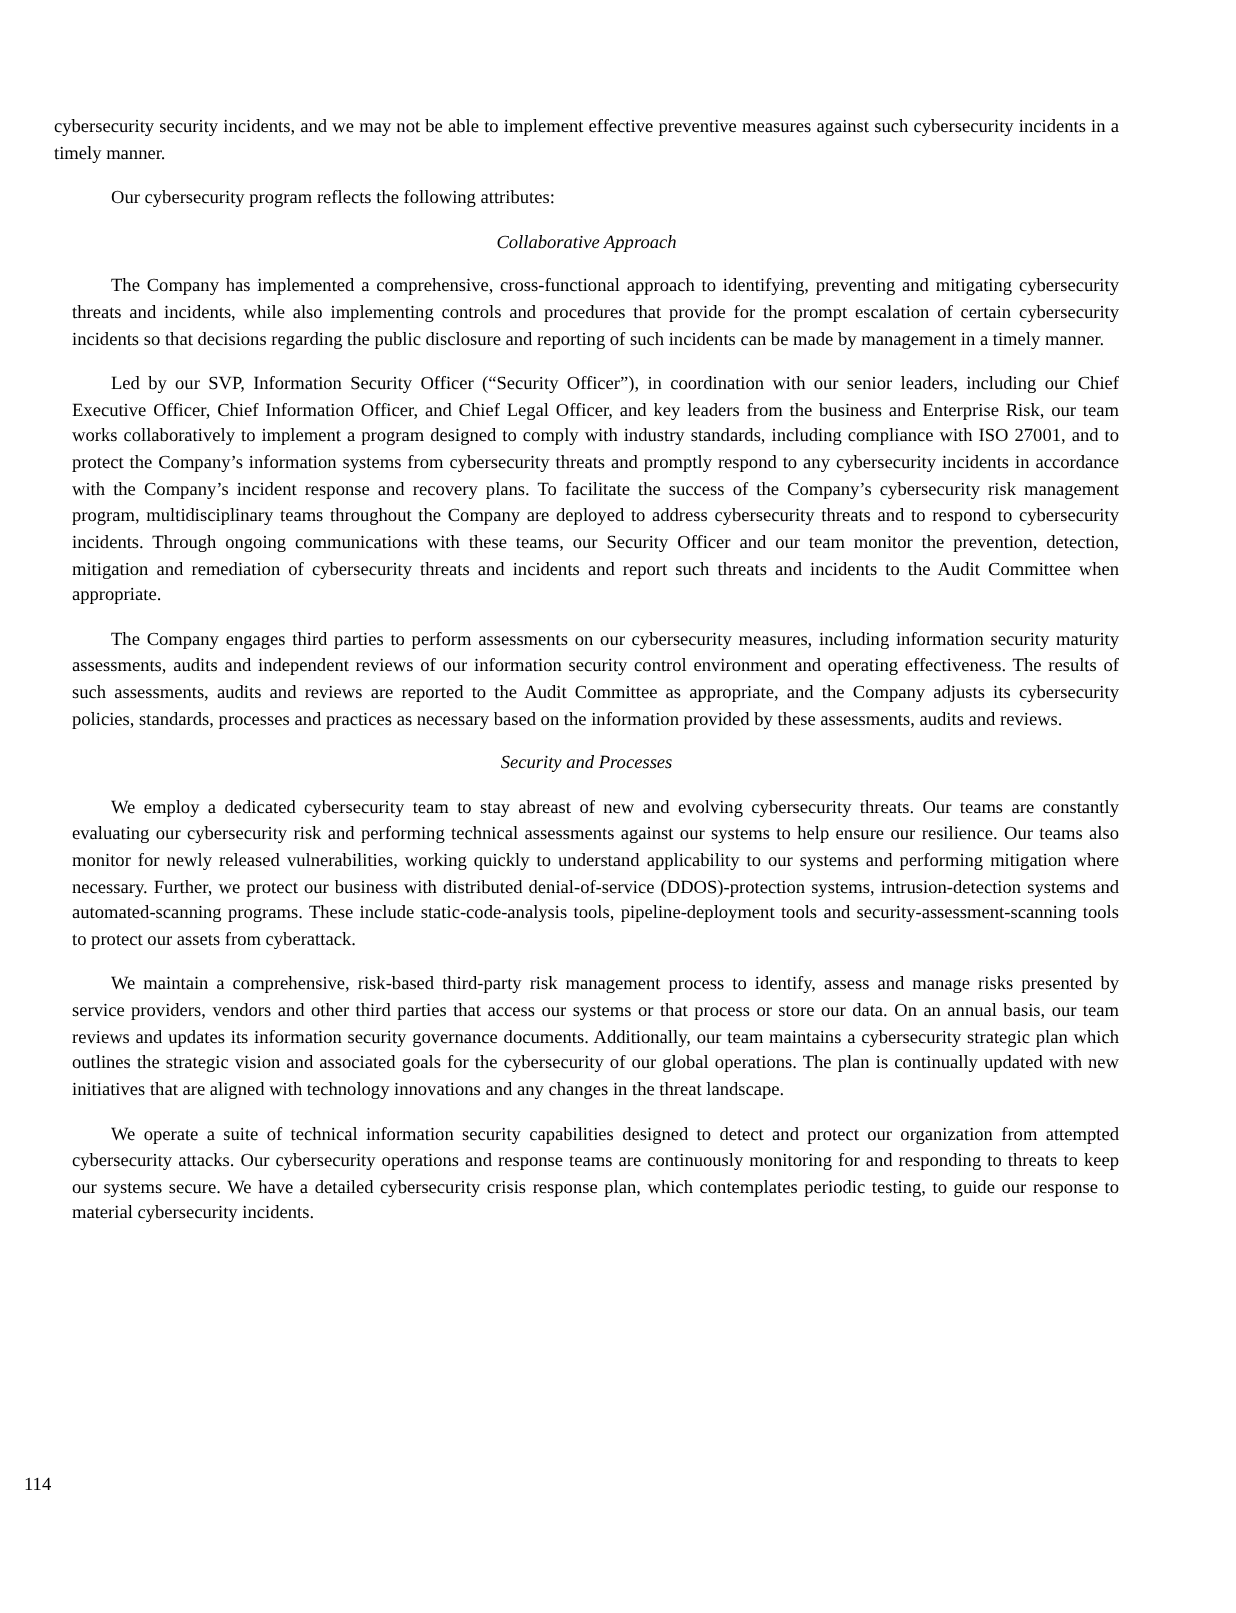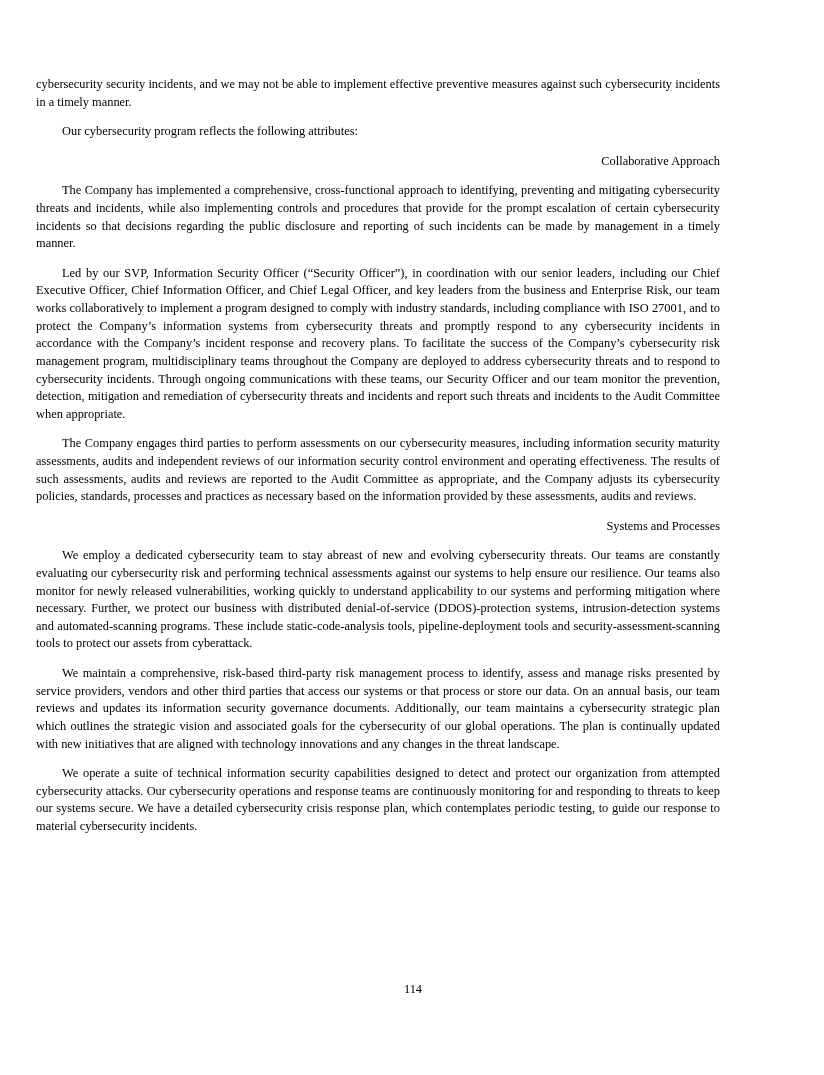--- a/index.html
+++ b/index.html
@@ -11,47 +11,49 @@
     width: 824px;
     height: 1075px;
     font-family: "Liberation Serif", "DejaVu Serif", serif;
     color: #000000;
   }
   .page {
     position: relative;
     width: 824px;
     height: 861px;
     box-sizing: border-box;
-    padding: 76px 104px 40px 36px;
+    padding: 76px 78px 40px 36px;
     background: #ffffff;
   }
   .doc-body {
     font-size: 12.4px;
     line-height: 1.42;
     text-align: justify;
   }
   p.para {
     margin: 0 0 12px 0;
     text-indent: 0;
   }
   p.para.indent {
     text-indent: 26px;
+    margin-left: 12px;
   }
   p.heading {
     margin: 0 0 12px 0;
+    font-style: italic;
     font-size: 12.4px;
     line-height: 1.42;
-    text-align: right;
+    text-align: center;
   }
   .page-number {
     position: absolute;
-    left: 2px;
+    left: 16px;
     right: 0;
     top: 982px;
-    text-align: center;
+    text-align: left;
     font-size: 12.4px;
     font-family: "Liberation Serif", "DejaVu Serif", serif;
   }
 </style>
 </head>
 <body>
 
 <div class="page">
 
   <div class="doc-body">
@@ -62,21 +64,21 @@
 
     <p class="heading">Collaborative Approach</p>
 
     <p class="para indent">The Company has implemented a comprehensive, cross-functional approach to identifying, preventing and mitigating cybersecurity threats and incidents, while also implementing controls and procedures that provide for the prompt escalation of certain cybersecurity incidents so that decisions regarding the public disclosure and reporting of such incidents can be made by management in a timely manner.</p>
 
     <p class="para indent">Led by our SVP, Information Security Officer (“Security Officer”), in coordination with our senior leaders, including our Chief Executive Officer, Chief Information Officer, and Chief Legal Officer, and key leaders from the business and Enterprise Risk, our team works collaboratively to implement a program designed to comply with industry standards, including compliance with ISO 27001, and to protect the Company’s information systems from cybersecurity threats and promptly respond to any cybersecurity incidents in accordance with the Company’s incident response and recovery plans. To facilitate the success of the Company’s cybersecurity risk management program, multidisciplinary teams throughout the Company are deployed to address cybersecurity threats and to respond to cybersecurity incidents. Through ongoing communications with these teams, our Security Officer and our team monitor the prevention, detection, mitigation and remediation of cybersecurity threats and incidents and report such threats and incidents to the Audit Committee when appropriate.</p>
 
 
     <p class="para indent">The Company engages third parties to perform assessments on our cybersecurity measures, including information security maturity assessments, audits and independent reviews of our information security control environment and operating effectiveness. The results of such assessments, audits and reviews are reported to the Audit Committee as appropriate, and the Company adjusts its cybersecurity policies, standards, processes and practices as necessary based on the information provided by these assessments, audits and reviews.</p>
 
-    <p class="heading">Systems and Processes</p>
+    <p class="heading">Security and Processes</p>
 
     <p class="para indent">We employ a dedicated cybersecurity team to stay abreast of new and evolving cybersecurity threats. Our teams are constantly evaluating our cybersecurity risk and performing technical assessments against our systems to help ensure our resilience. Our teams also monitor for newly released vulnerabilities, working quickly to understand applicability to our systems and performing mitigation where necessary. Further, we protect our business with distributed denial-of-service (DDOS)-protection systems, intrusion-detection systems and automated-scanning programs. These include static-code-analysis tools, pipeline-deployment tools and security-assessment-scanning tools to protect our assets from cyberattack.</p>
 
     <p class="para indent">We maintain a comprehensive, risk-based third-party risk management process to identify, assess and manage risks presented by service providers, vendors and other third parties that access our systems or that process or store our data. On an annual basis, our team reviews and updates its information security governance documents. Additionally, our team maintains a cybersecurity strategic plan which outlines the strategic vision and associated goals for the cybersecurity of our global operations. The plan is continually updated with new initiatives that are aligned with technology innovations and any changes in the threat landscape.</p>
 
 
     <p class="para indent">We operate a suite of technical information security capabilities designed to detect and protect our organization from attempted cybersecurity attacks. Our cybersecurity operations and response teams are continuously monitoring for and responding to threats to keep our systems secure. We have a detailed cybersecurity crisis response plan, which contemplates periodic testing, to guide our response to material cybersecurity incidents.</p>
 
   </div>
 

